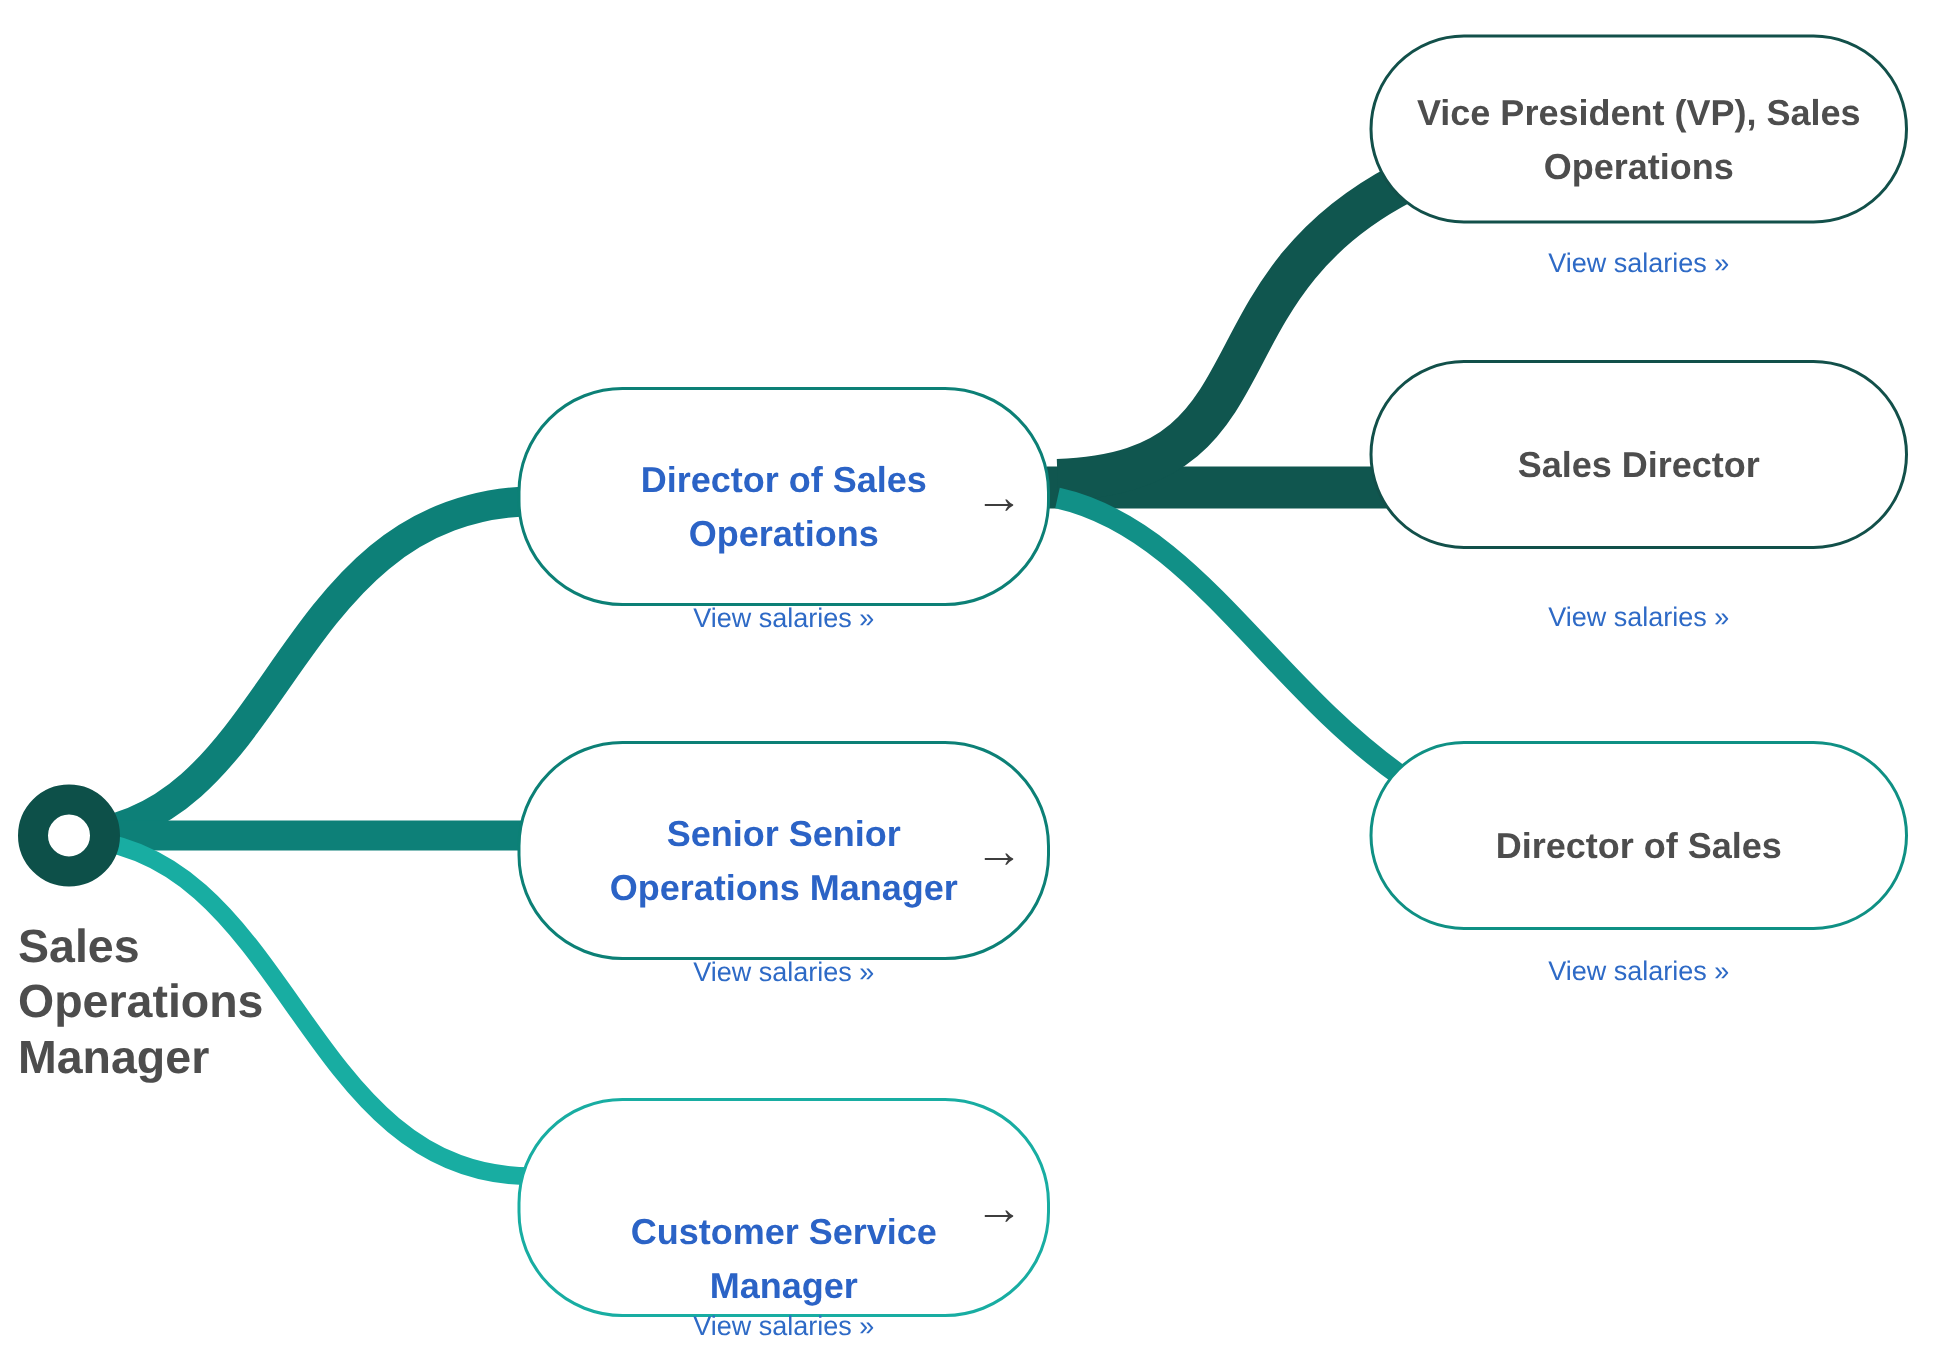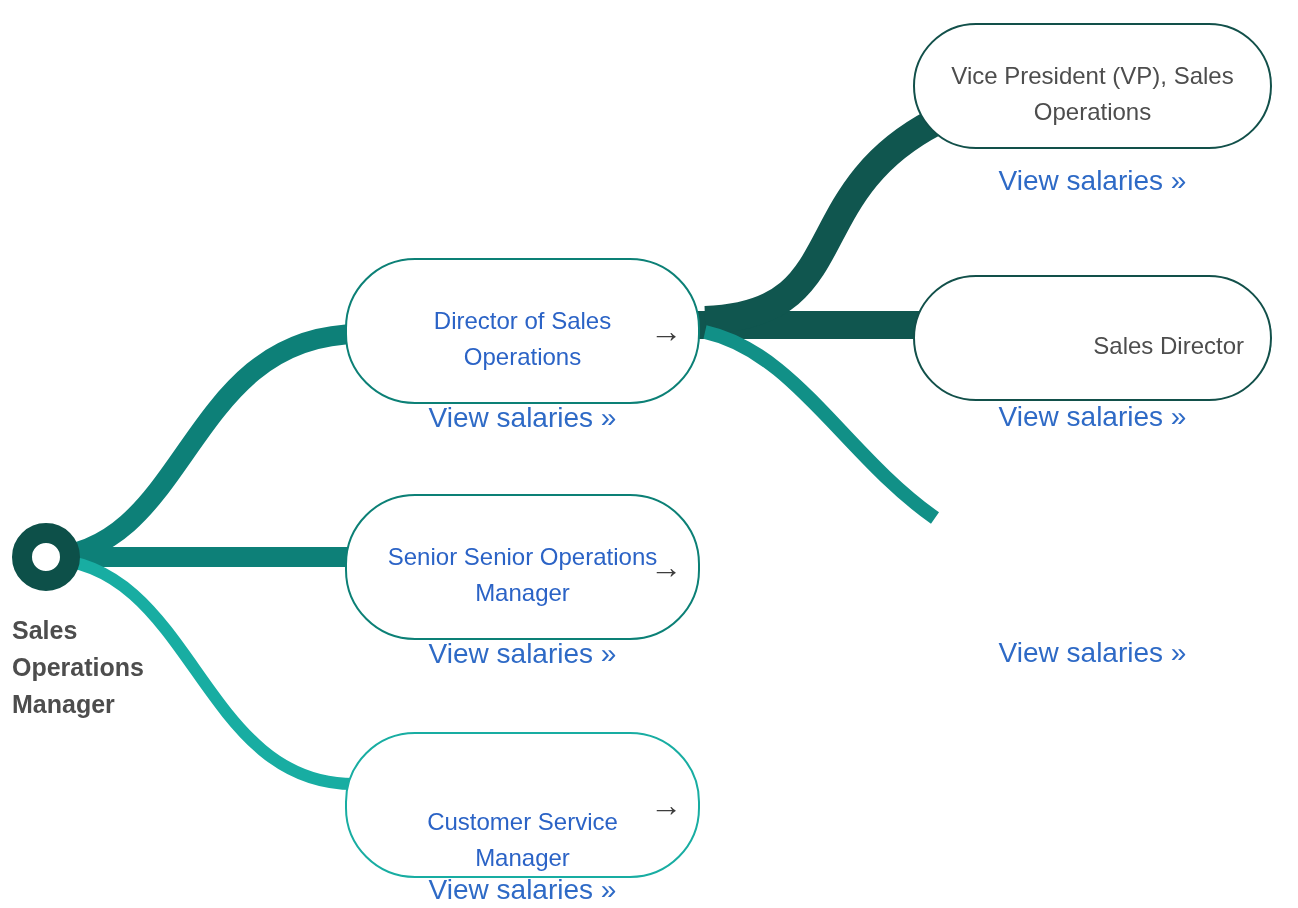--- a/index.html
+++ b/index.html
@@ -26,21 +26,21 @@
     background: #ffffff;
     border-radius: 70px;
     display: flex;
     align-items: center;
     justify-content: center;
     text-align: center;
     box-sizing: border-box;
   }
   .pill .title {
     font-size: 24px;
-    font-weight: normal;
+    font-weight: bold;
     line-height: 36px;
     padding: 0 38px;
     margin-top: 16px;
   }
   .pill-mid { left: 345px; width: 355px; height: 146px; border: 2px solid; }
   .pill-right { left: 913px; width: 359px; height: 126px; border: 2px solid; }
   .pill-mid .title { color: #2b63c6; padding: 0 40px; }
   .pill-right .title { color: #4d4d4d; padding: 0 26px; }
   .arrow {
     position: absolute;
@@ -50,34 +50,34 @@
     font-size: 32px;
     font-weight: normal;
     color: #3d3d3d;
     line-height: 32px;
   }
   .salary-link {
     position: absolute;
     z-index: 2;
     width: 355px;
     text-align: center;
-    font-size: 28px;
+    font-size: 18px;
     color: #2e6ac6;
     text-decoration: none;
     cursor: pointer;
   }
   .salary-link.right-col { width: 359px; left: 913px; }
   .salary-link.mid-col { left: 345px; }
   .root-label {
     position: absolute;
     z-index: 2;
     left: 12px;
     top: 612px;
     width: 150px;
-    font-size: 25px;
+    font-size: 31px;
     font-weight: bold;
     line-height: 37px;
     color: #4d4d4d;
   }
 </style>
 </head>
 <body>
 
 <div class="canvas">
 
@@ -112,20 +112,23 @@
     <span class="title">Customer Service Manager</span>
     <span class="arrow">→</span>
   </div>
   <a class="salary-link mid-col" style="top:874px;">View salaries »</a>
 
   <div class="pill pill-right" style="top:23px; border-color:#12504a;">
     <span class="title">Vice President (VP), Sales Operations</span>
   </div>
   <a class="salary-link right-col" style="top:165px;">View salaries »</a>
 
-  <div class="pill pill-right" style="top:275px; border-color:#12504a;justify-content:flex-end;">
+  <div class="pill pill-right" style="top:240px; border-color:#12504a;">
     <span class="title">Sales Director</span>
   </div>
   <a class="salary-link right-col" style="top:401px;">View salaries »</a>
 
+  <div class="pill pill-right" style="top:494px; border-color:#0f9084;">
+    <span class="title">Director of Sales</span>
+  </div>
   <a class="salary-link right-col" style="top:637px;">View salaries »</a>
 
 </div>
 
 </body></html>

